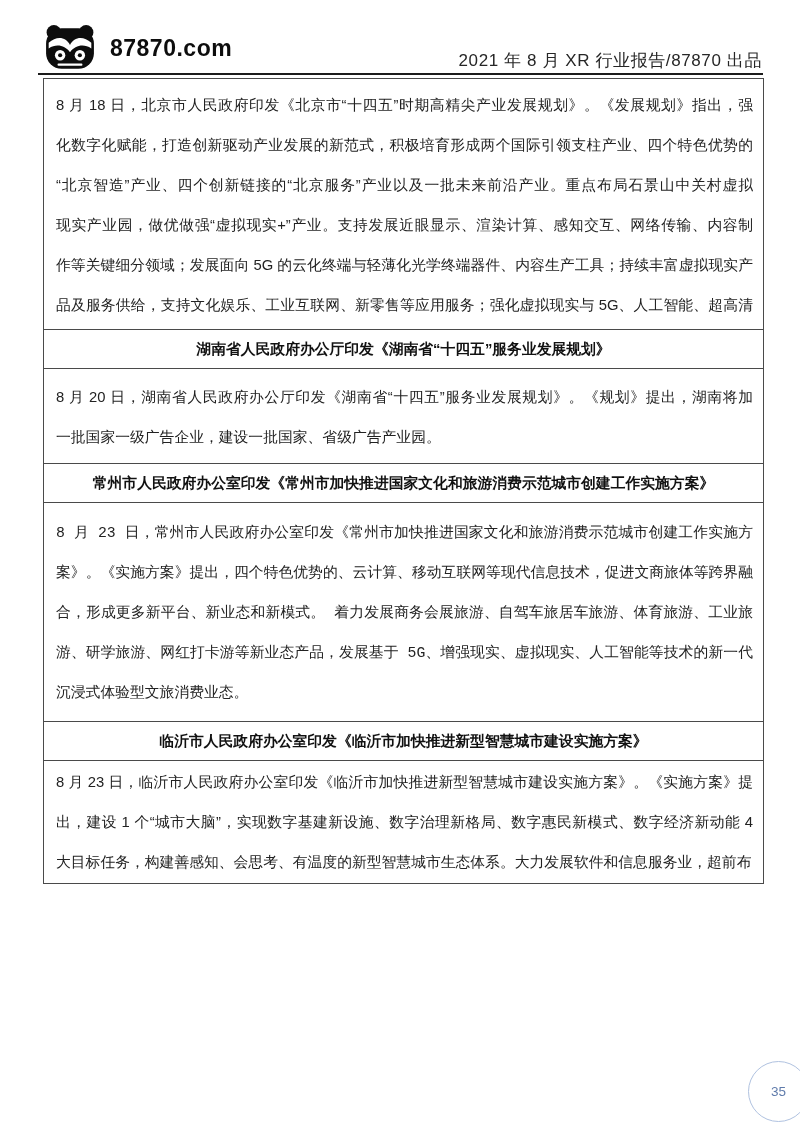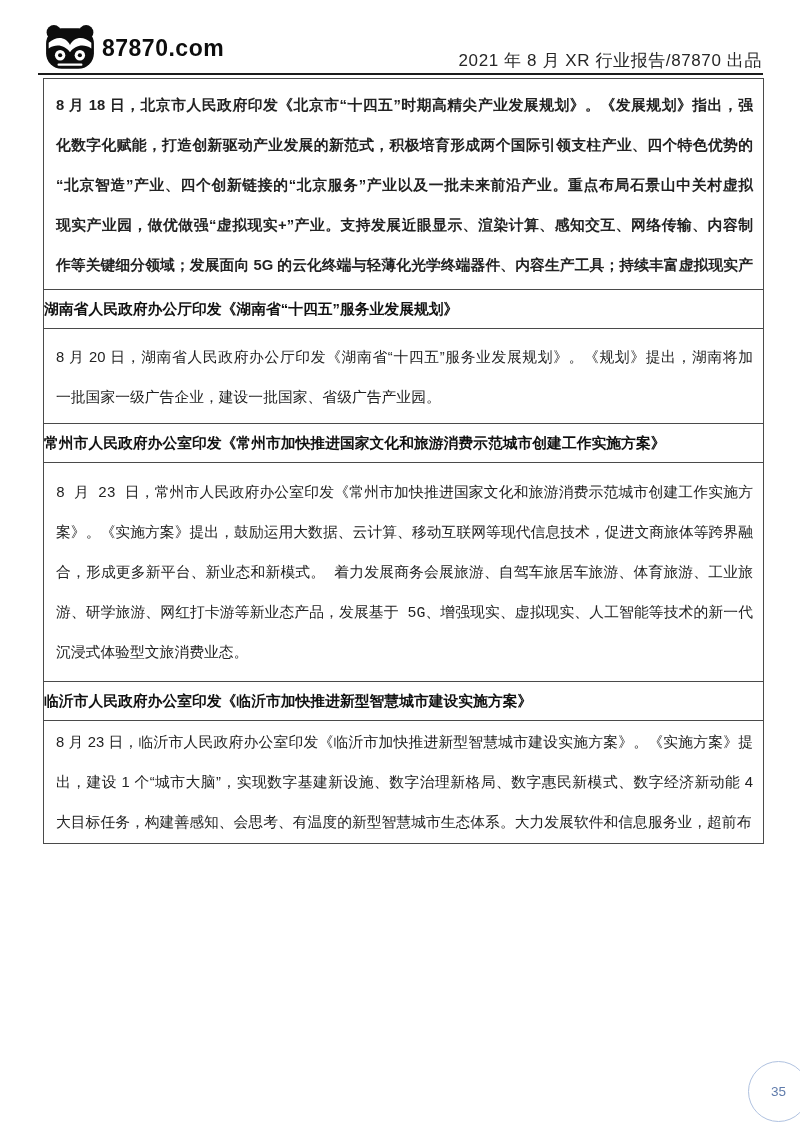--- a/index.html
+++ b/index.html
@@ -5,44 +5,44 @@
   * { margin:0; padding:0; box-sizing:border-box; }
   html,body { background:#e9e9e9; }
   .page {
     width:800px; height:1131px; margin:0 auto; position:relative;
     background:#ffffff; overflow:hidden;
     font-family:"Liberation Sans","DejaVu Sans",sans-serif;
     color:#222;
   }
   
   .header { position:absolute; top:22px; left:44px; right:38px; height:50px; }
-  .logo { position:absolute; left:0; top:2px; display:flex; align-items:center; }
+  .logo { position:absolute; left:0; top:2px; display:flex; align-items:center;gap:8px; }
   .logo svg { width:52px; height:48px; display:block; }
   .logo-text { font-size:23px; font-weight:600; color:#0d0d0d; margin-left:6px; letter-spacing:0.5px; }
   .header-meta {
     position:absolute; right:0; bottom:0；
   }
   .header-meta { position:absolute; right:0; bottom:0; font-size:17px; color:#262626; letter-spacing:0.6px; }
   .rule { position:absolute; top:73px; left:38px; width:725px; height:2px; background:#1b1b1b; }
 
   
   .doc-table {
     position:absolute; top:78px; left:43px; width:721px;
     border:1px solid #4a4a4a; background:#fff;
   }
   .row-paragraph { padding:5px 10px 5px 12px; font-size:14.8px; line-height:40px; }
-  .row-paragraph.p1 { padding-top:6px; padding-bottom:4px;font-weight:bold; }
+  .row-paragraph.p1 { padding-top:6px; padding-bottom:4px; }
   .row-paragraph.p2 { padding-top:8px; padding-bottom:6px; }
   .row-paragraph.p3 { padding-top:10px; padding-bottom:8px;font-family:Liberation Mono, monospace; }
   .row-paragraph.p4 { padding-top:1px; padding-bottom:1px; }
   .para-line { text-align:justify; }
   .para-line.full { text-align-last:justify; }
   .row-heading {
     border-top:1px solid #4a4a4a; border-bottom:1px solid #4a4a4a;
-    height:40px; line-height:38px; text-align:left;
+    height:40px; line-height:38px; text-align:center;
     font-weight:bold; font-size:14.8px; color:#111;
   }
 
   
   .page-num {
     position:absolute; top:1061px; left:748px;
     width:61px; height:61px; border-radius:50%;
     border:1.5px solid #b0c2e0; background:#fff;
     display:flex; align-items:center; justify-content:center;
     font-size:13.5px; color:#5f7bab;
@@ -75,30 +75,31 @@
 
   <div class="rule"></div>
 
   <div class="doc-table" id="doc-table">
       <div class="row-paragraph p1">
         <div class="para-line full">8 月 18 日，北京市人民政府印发《北京市“十四五”时期高精尖产业发展规划》。《发展规划》指出，强</div>
         <div class="para-line full">化数字化赋能，打造创新驱动产业发展的新范式，积极培育形成两个国际引领支柱产业、四个特色优势的</div>
         <div class="para-line full">“北京智造”产业、四个创新链接的“北京服务”产业以及一批未来前沿产业。重点布局石景山中关村虚拟</div>
         <div class="para-line full">现实产业园，做优做强“虚拟现实+”产业。支持发展近眼显示、渲染计算、感知交互、网络传输、内容制</div>
         <div class="para-line full">作等关键细分领域；发展面向 5G 的云化终端与轻薄化光学终端器件、内容生产工具；持续丰富虚拟现实产</div>
+        <div class="para-line full">品及服务供给，支持文化娱乐、工业互联网、新零售等应用服务；强化虚拟现实与 5G、人工智能、超高清</div>
       </div>
       <div class="row-heading">湖南省人民政府办公厅印发《湖南省“十四五”服务业发展规划》</div>
       <div class="row-paragraph p2">
         <div class="para-line full">8 月 20 日，湖南省人民政府办公厅印发《湖南省“十四五”服务业发展规划》。《规划》提出，湖南将加</div>
         <div class="para-line">一批国家一级广告企业，建设一批国家、省级广告产业园。</div>
       </div>
       <div class="row-heading">常州市人民政府办公室印发《常州市加快推进国家文化和旅游消费示范城市创建工作实施方案》</div>
       <div class="row-paragraph p3">
         <div class="para-line full">8 月 23 日，常州市人民政府办公室印发《常州市加快推进国家文化和旅游消费示范城市创建工作实施方</div>
-        <div class="para-line full">案》。《实施方案》提出，鼓励运用大数据、云计算、移动互联网等现代信息技术，促进文商旅体等跨界融</div>
+        <div class="para-line full">案》。《实施方案》提出，四个特色优势的、云计算、移动互联网等现代信息技术，促进文商旅体等跨界融</div>
         <div class="para-line full">合，形成更多新平台、新业态和新模式。 着力发展商务会展旅游、自驾车旅居车旅游、体育旅游、工业旅</div>
         <div class="para-line full">游、研学旅游、网红打卡游等新业态产品，发展基于 5G、增强现实、虚拟现实、人工智能等技术的新一代</div>
         <div class="para-line">沉浸式体验型文旅消费业态。</div>
       </div>
       <div class="row-heading">临沂市人民政府办公室印发《临沂市加快推进新型智慧城市建设实施方案》</div>
       <div class="row-paragraph p4">
         <div class="para-line full">8 月 23 日，临沂市人民政府办公室印发《临沂市加快推进新型智慧城市建设实施方案》。《实施方案》提</div>
         <div class="para-line full">出，建设 1 个“城市大脑”，实现数字基建新设施、数字治理新格局、数字惠民新模式、数字经济新动能 4</div>
         <div class="para-line">大目标任务，构建善感知、会思考、有温度的新型智慧城市生态体系。大力发展软件和信息服务业，超前布</div>
       </div>

